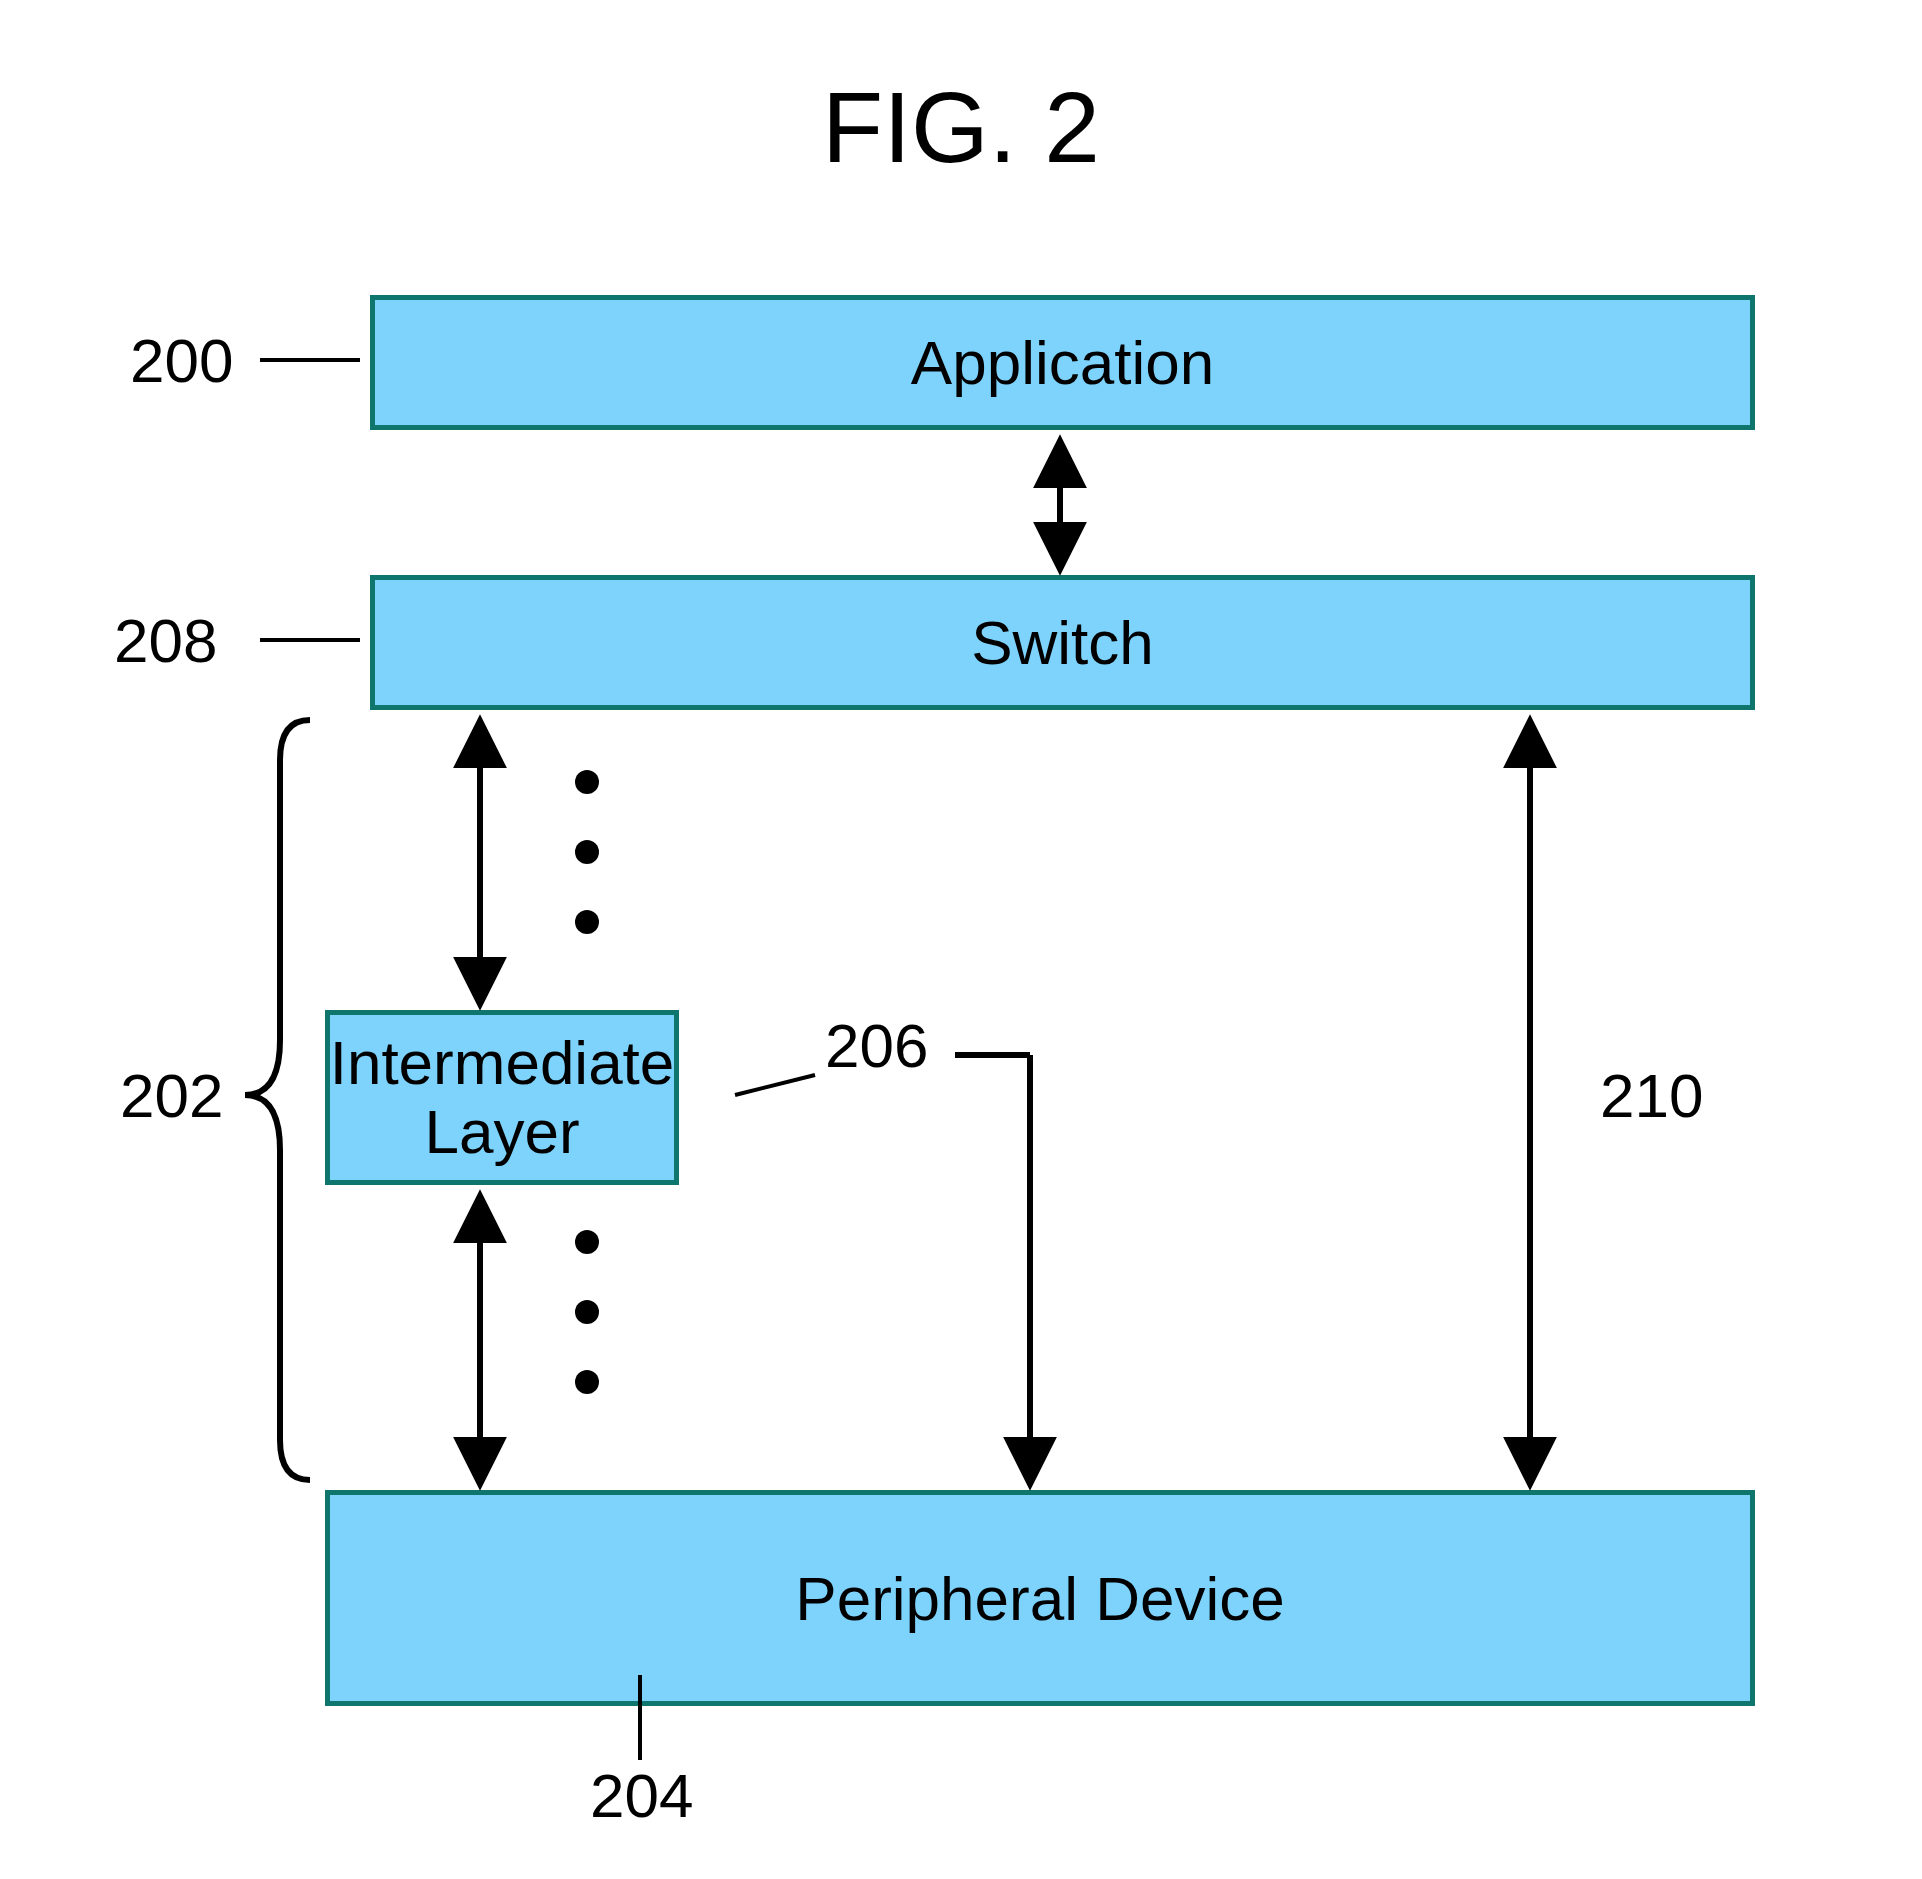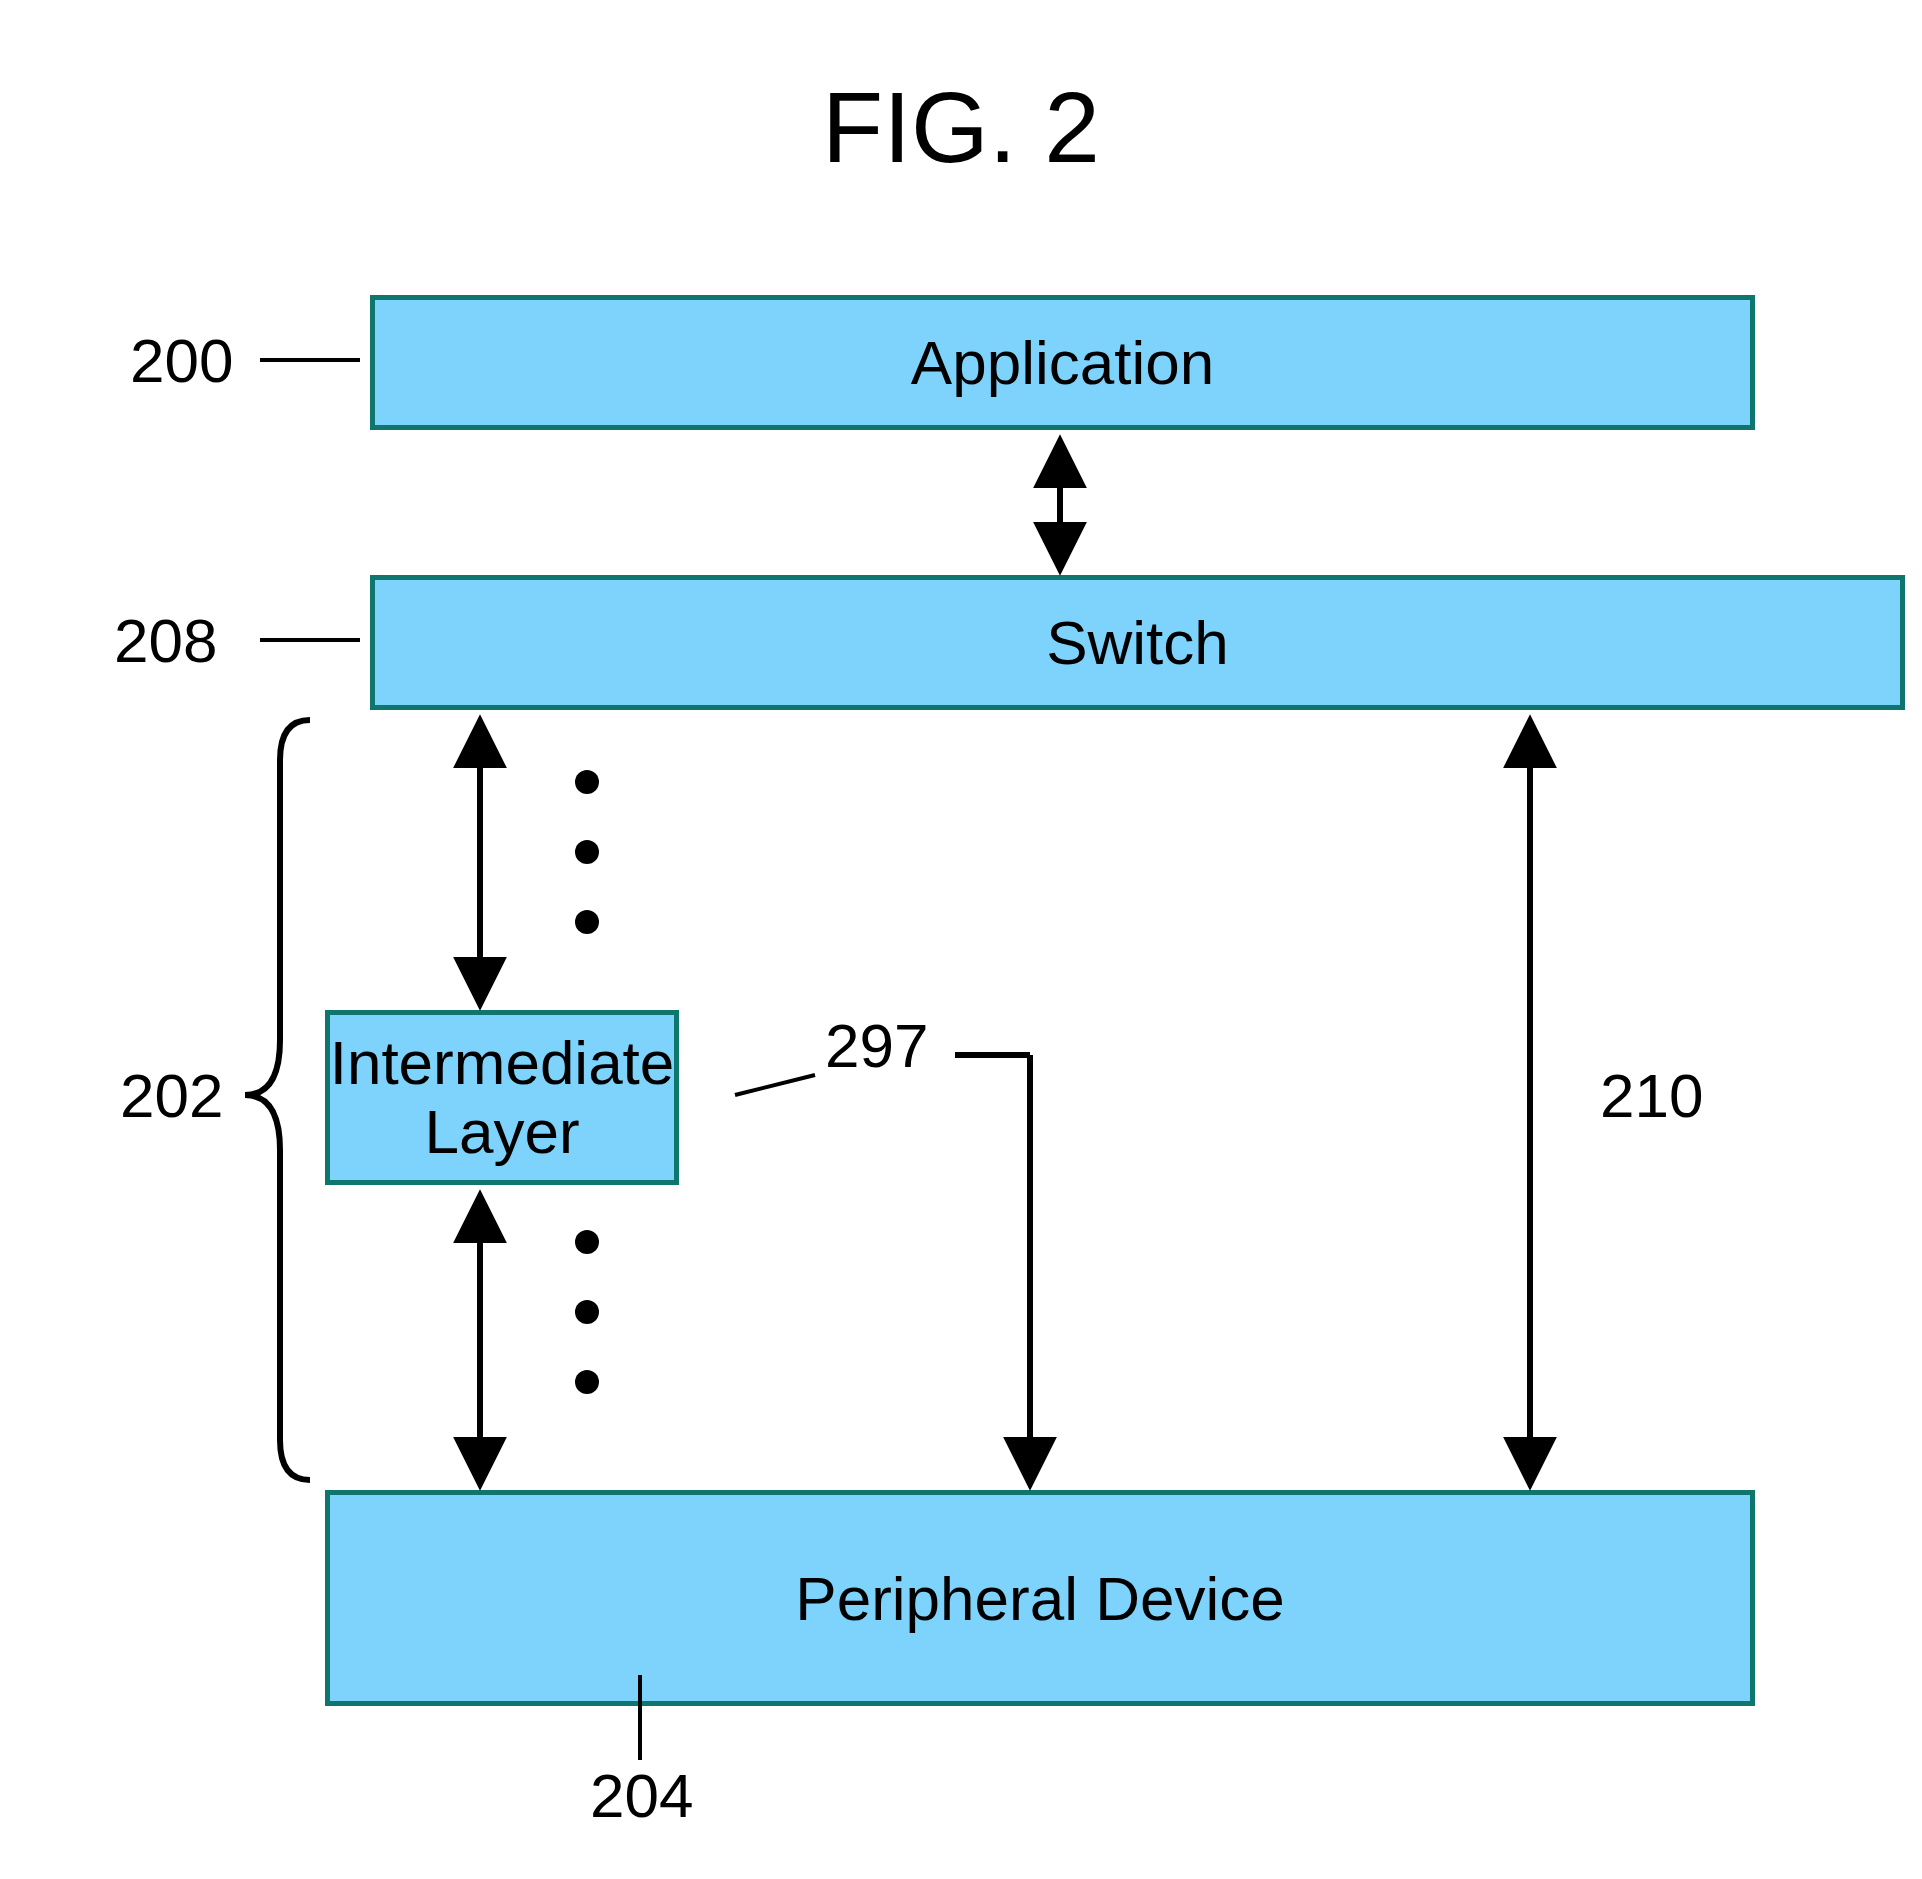--- a/index.html
+++ b/index.html
@@ -60,30 +60,30 @@
 
 <div class="canvas">
 
   <div class="title">FIG. 2</div>
 
   <div class="box" style="left:370px; top:295px; width:1385px; height:135px;">
     <span>Application</span>
   </div>
   <div class="label" style="left:130px; top:325px;">200</div>
 
-  <div class="box" style="left:370px; top:575px; width:1535px; height:135px;">
+  <div class="box" style="left:370px; top:575px; width:1385px; height:135px;">
     <span>Switch</span>
   </div>
   <div class="label" style="left:114px; top:605px;">208</div>
 
   <div class="box" style="left:325px; top:1010px; width:354px; height:175px; flex-direction:column; line-height:1.1;">
     <span>Intermediate</span>
     <span>Layer</span>
   </div>
-  <div class="label" style="left:825px; top:1010px;">297</div>
+  <div class="label" style="left:825px; top:1010px;">206</div>
 
   <div class="box" style="left:325px; top:1490px; width:1430px; height:216px;">
     <span>Peripheral Device</span>
   </div>
   <div class="label" style="left:590px; top:1760px;">204</div>
 
   <div class="label" style="left:120px; top:1060px;">202</div>
 
   <div class="label" style="left:1600px; top:1060px;">210</div>
 

